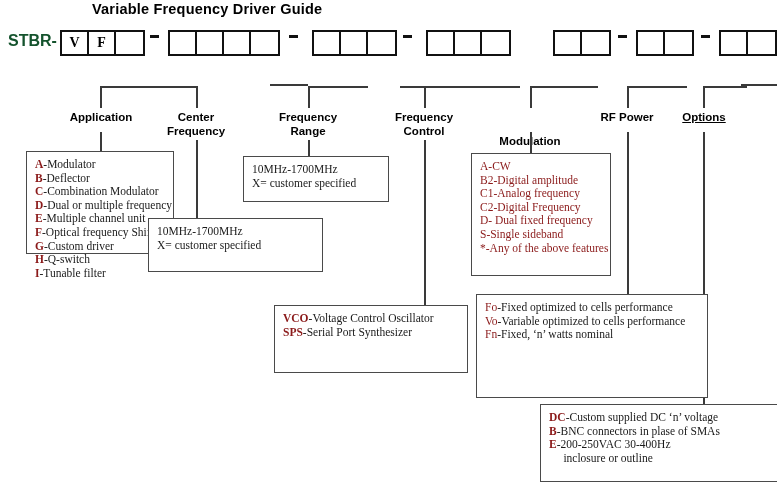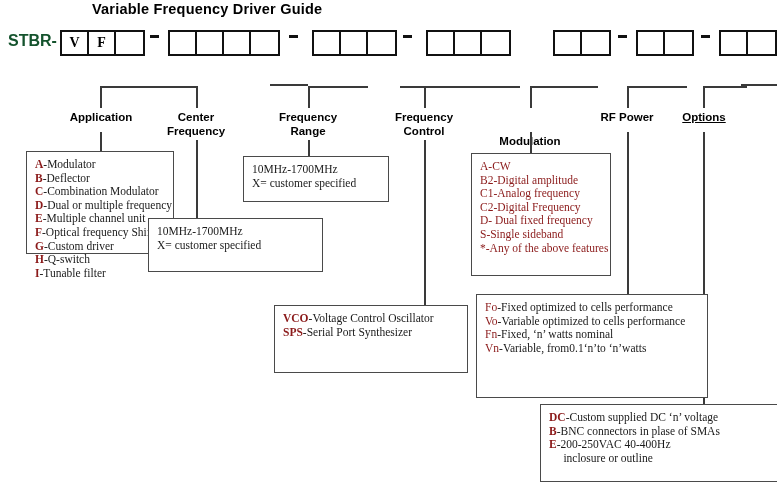--- a/index.html
+++ b/index.html
@@ -254,23 +254,22 @@
     <div class="row allred">C2-Digital Frequency</div>
     <div class="row allred">D- Dual fixed frequency</div>
     <div class="row allred">S-Single sideband</div>
     <div class="row allred">*-Any of the above features</div>
   </div>
 
   <div class="detailbox" style="left:476px; top:294px; width:232px; height:104px;">
     <div class="row"><span class="codeplain">Fo</span><span>-Fixed optimized to cells performance</span></div>
     <div class="row"><span class="codeplain">Vo</span><span>-Variable optimized to cells performance</span></div>
     <div class="row"><span class="codeplain">Fn</span><span>-Fixed, ‘n’ watts nominal</span></div>
-    <div class="row"><span class="codeplain">Vn</span><span>-Variable, from0.1‘n’to ‘n’watts</span></div>
   </div>
 
   <div class="detailbox" style="left:540px; top:404px; width:248px; height:78px;">
     <div class="row"><span class="code">DC</span><span>-Custom supplied DC ‘n’ voltage</span></div>
     <div class="row"><span class="code">B</span><span>-BNC connectors in plase of SMAs</span></div>
-    <div class="row"><span class="code">E</span><span>-200-250VAC 40-400Hz</span></div>
+    <div class="row"><span class="code">E</span><span>-200-250VAC 30-400Hz</span></div>
     <div class="row">     inclosure or outline</div>
   </div>
 
 </div>
 
 </body></html>

